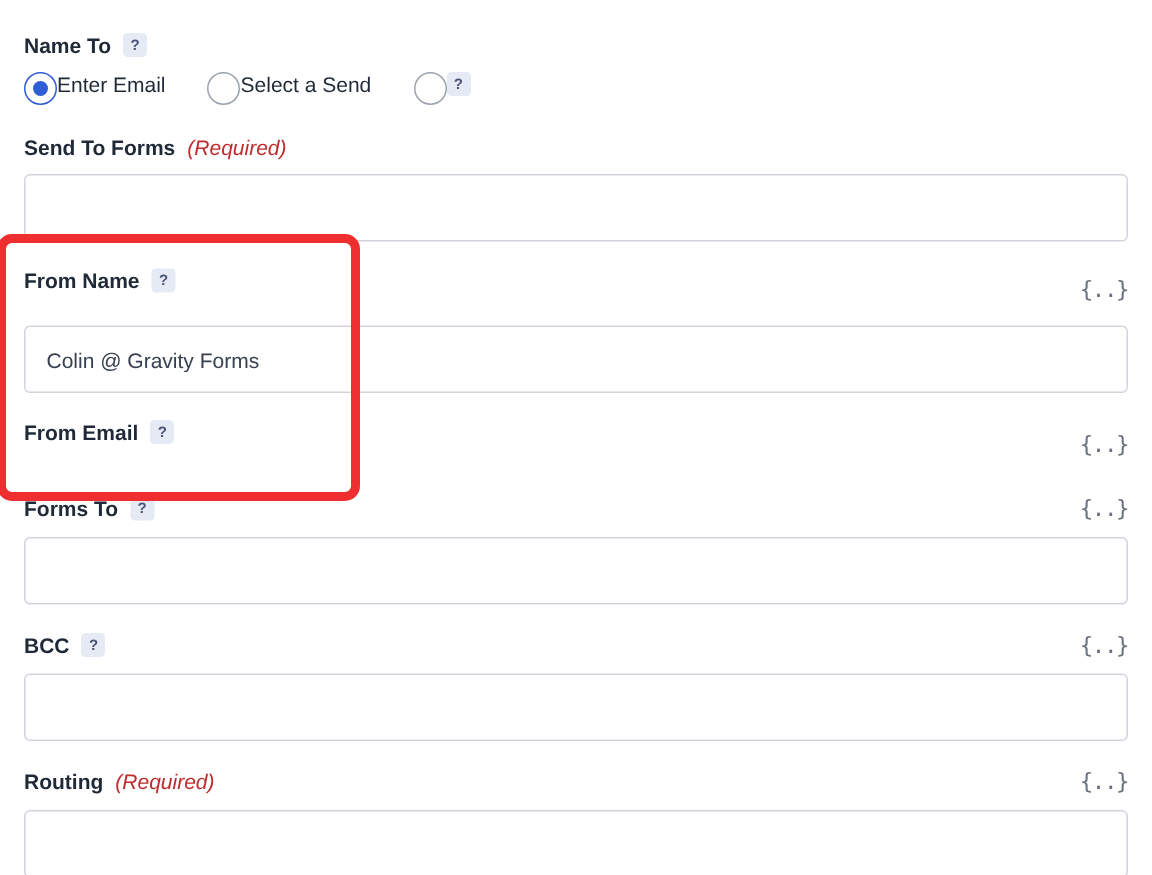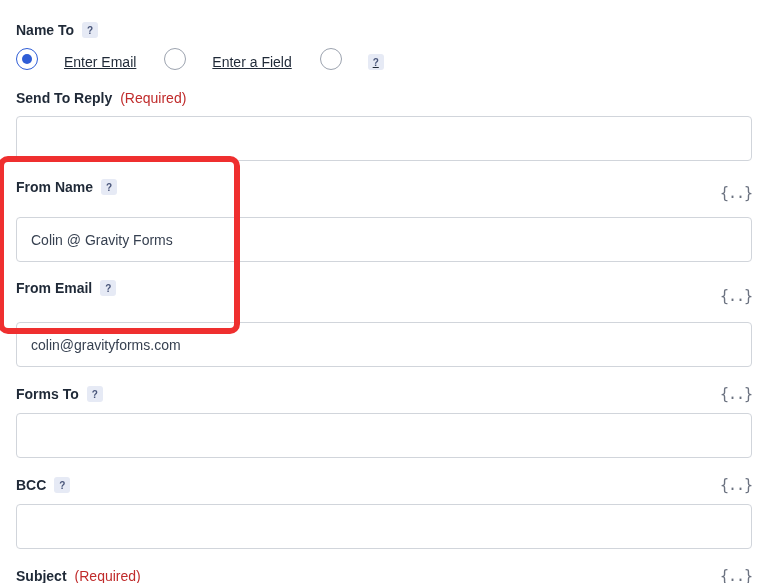--- a/index.html
+++ b/index.html
@@ -29,33 +29,33 @@
       background: #e6eaf5;
       border-radius: 3px;
       font-size: 10px;
       font-weight: 700;
       color: #49567a;
       cursor: pointer;
     }
     .required {
       color: #c02b2b;
       font-weight: 500;
+      font-style: italic;
     }
     .radio-row {
       display: flex;
       gap: 28px;
       align-items: center;
       margin-bottom: 20px;
     }
     .radio-option {
       display: flex;
-      align-items: flex-end;
-      gap: 26px;
+      align-items: flex-start;
+      gap: 0;
       cursor: pointer;
-      text-decoration: underline;
     }
     .radio-outer {
       width: 22px;
       height: 22px;
       border: 1.5px solid #9ca3af;
       border-radius: 50%;
       display: flex;
       align-items: center;
       justify-content: center;
     }
@@ -118,32 +118,32 @@
   </div>
   <div class="radio-row">
     <div class="radio-option">
       <div class="radio-outer selected">
           <div class="radio-inner"></div>
         </div>
       <span class="lbl">Enter Email</span>
     </div>
     <div class="radio-option">
       <div class="radio-outer"></div>
-      <span class="lbl">Enter a Field</span>
+      <span class="lbl">Select a Send</span>
     </div>
     <div class="radio-option">
       <div class="radio-outer"></div>
       <span class="help-badge">?</span>
     </div>
   </div>
 </div>
 
 <div class="field-group">
   <div class="field-label">
-    <span>Send To Reply</span>
+    <span>Send To Forms</span>
     <span class="required">(Required)</span>
   </div>
   <input class="text-input" type="text" value="" style="">
 </div>
 
 <div class="field-group">
   <div class="label-row">
     <div class="field-label" style="margin-bottom:12px;">
       <span>From Name</span>
       <span class="help-badge">?</span>
@@ -154,21 +154,20 @@
 </div>
 
 <div class="field-group">
   <div class="label-row">
     <div class="field-label" style="margin-bottom:16px;">
       <span>From Email</span>
       <span class="help-badge">?</span>
     </div>
     <span class="merge-tag">{..}</span>
   </div>
-  <input class="text-input" type="text" value="colin@gravityforms.com" style="">
 </div>
 
 <div class="field-group">
   <div class="label-row">
     <div class="field-label" style="margin-bottom:0;">
       <span>Forms To</span>
       <span class="help-badge">?</span>
     </div>
     <span class="merge-tag">{..}</span>
   </div>
@@ -182,19 +181,19 @@
       <span class="help-badge">?</span>
     </div>
     <span class="merge-tag">{..}</span>
   </div>
   <input class="text-input" type="text" value="" style="">
 </div>
 
 <div class="field-group" style="margin-bottom:4px;">
   <div class="label-row">
     <div class="field-label" style="margin-bottom:0;">
-      <span>Subject</span>
+      <span>Routing</span>
       <span class="required">(Required)</span>
     </div>
     <span class="merge-tag">{..}</span>
   </div>
   <input class="text-input" type="text" value="" style="">
 </div>
 
 </body></html>

